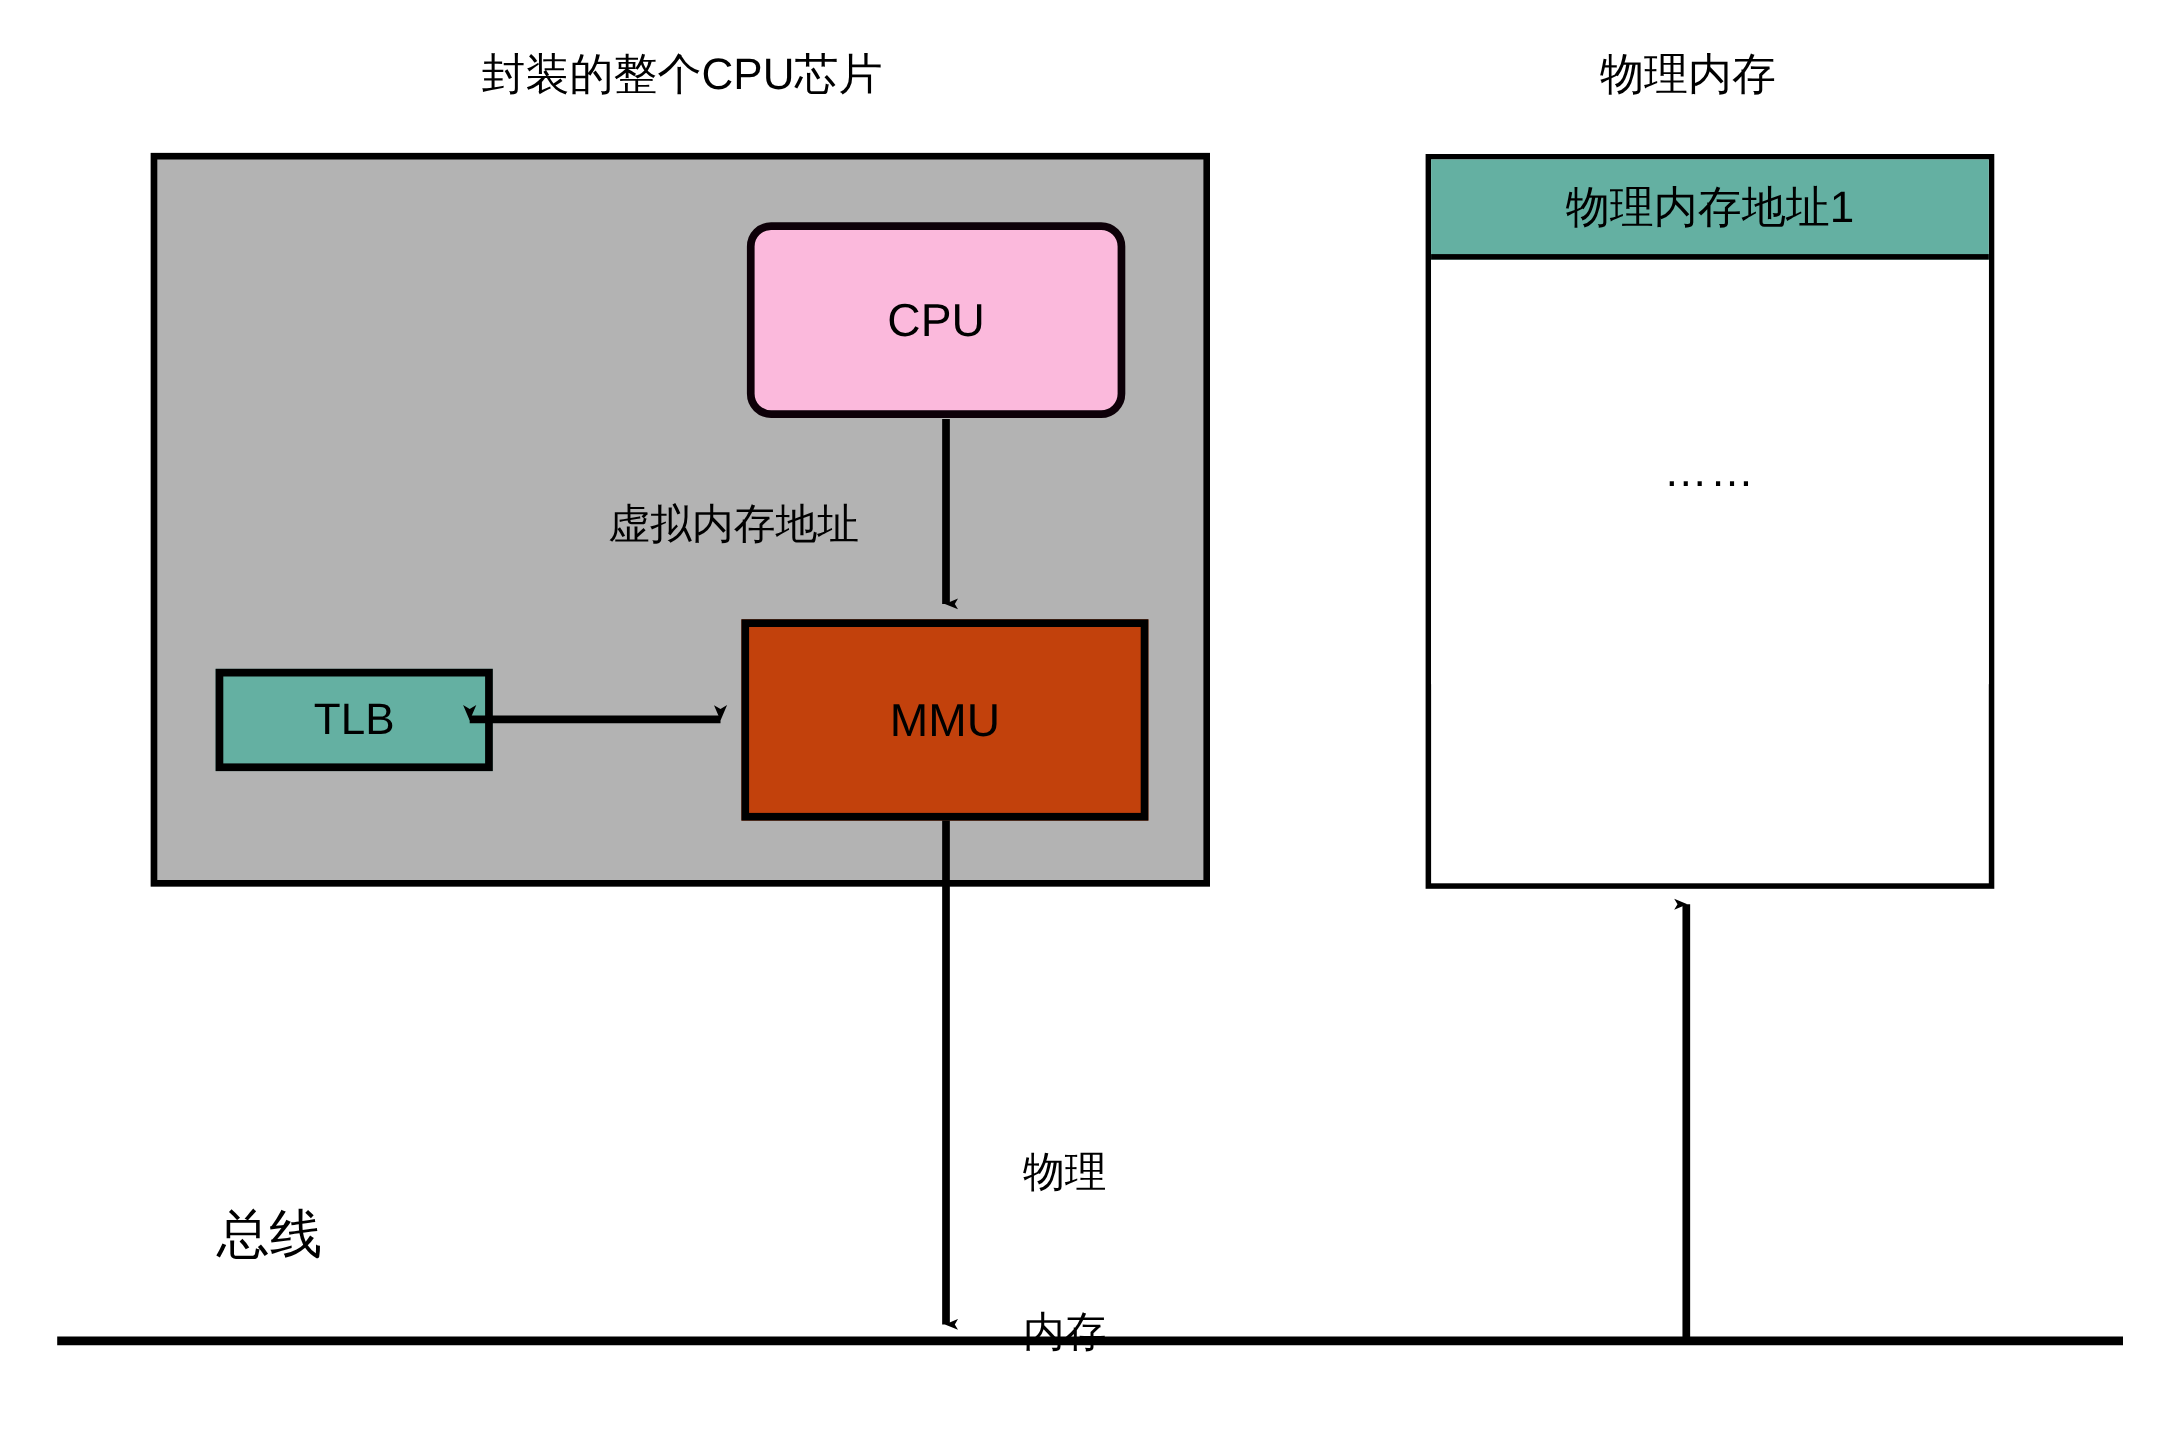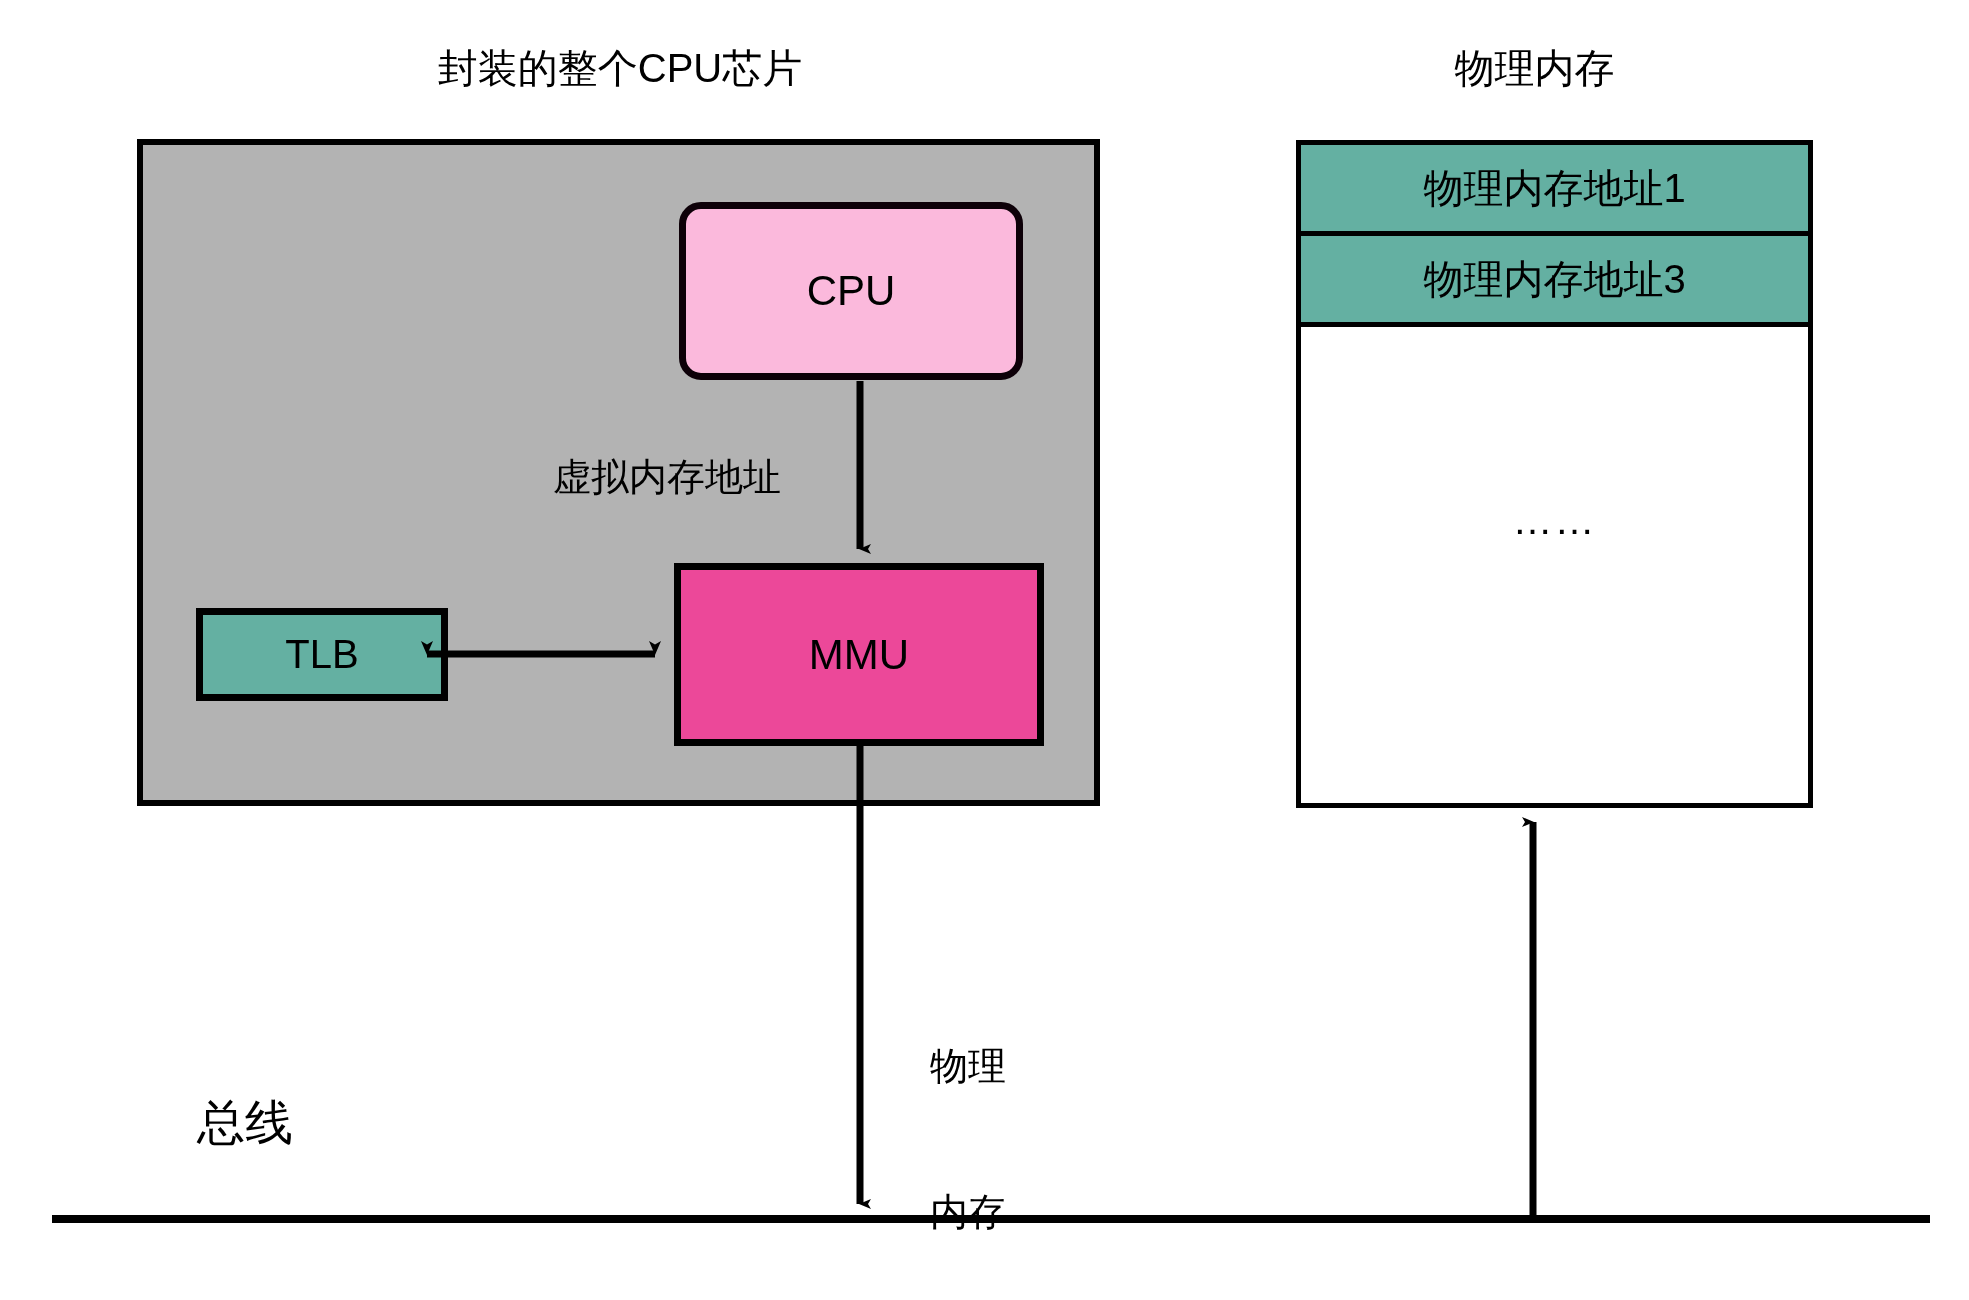--- a/index.html
+++ b/index.html
@@ -58,21 +58,21 @@
   }
   #cpu-box .boxtext { font-size: 42px; }
 
   
   #mmu-box {
     position: absolute;
     left: 674px;
     top: 563px;
     width: 370px;
     height: 183px;
-    background: #ec4899;
+    background: #c2410c;
     border: 7px solid #000000;
     box-sizing: border-box;
     display: flex;
     align-items: center;
     justify-content: center;
   }
   #mmu-box .boxtext { font-size: 42px; }
 
   
   #tlb-box {
@@ -167,21 +167,20 @@
   <div id="mmu-box">
     <span class="boxtext">MMU</span>
   </div>
 
   <div id="tlb-box">
     <span class="boxtext">TLB</span>
   </div>
 
   <div id="memory-box">
     <div class="mem-row">物理内存地址1</div>
-    <div class="mem-row">物理内存地址3</div>
     <div id="memory-empty">……</div>
   </div>
 
   <div class="lbl" id="phys-addr-label">
     <div>物理</div>
     <div>内存</div>
     
   </div>
 
   <div class="lbl" id="bus-label">总线</div>

